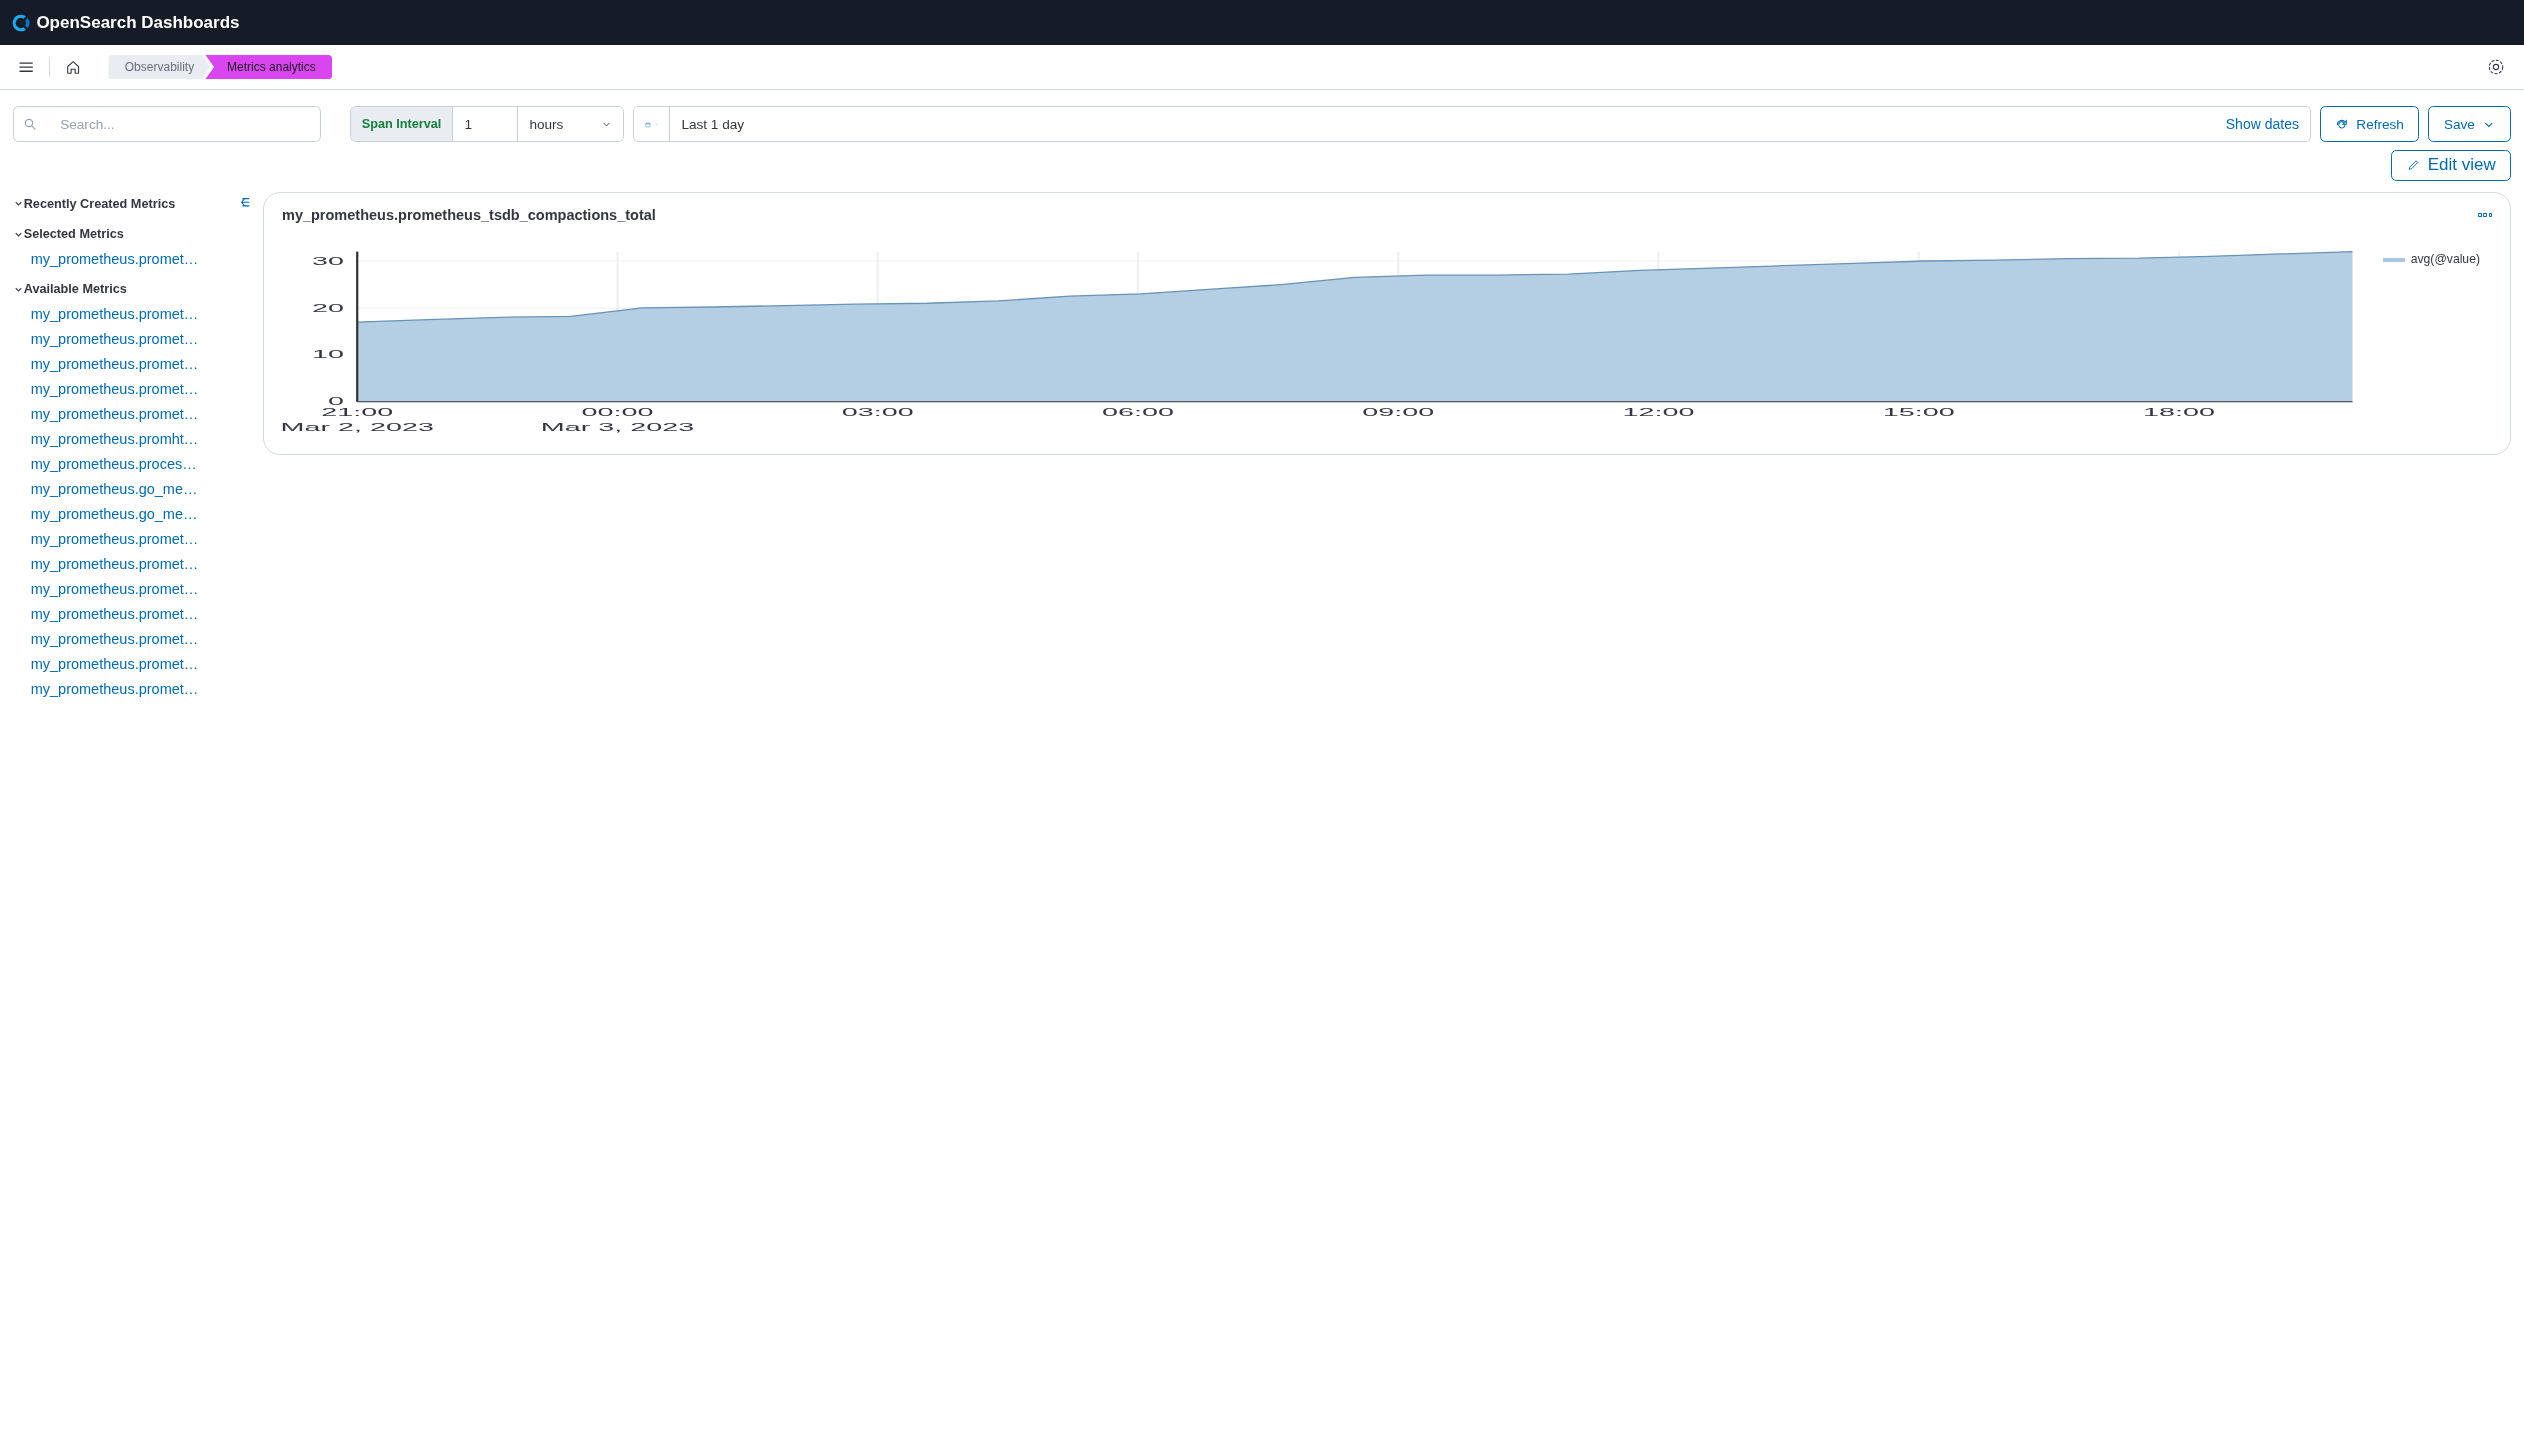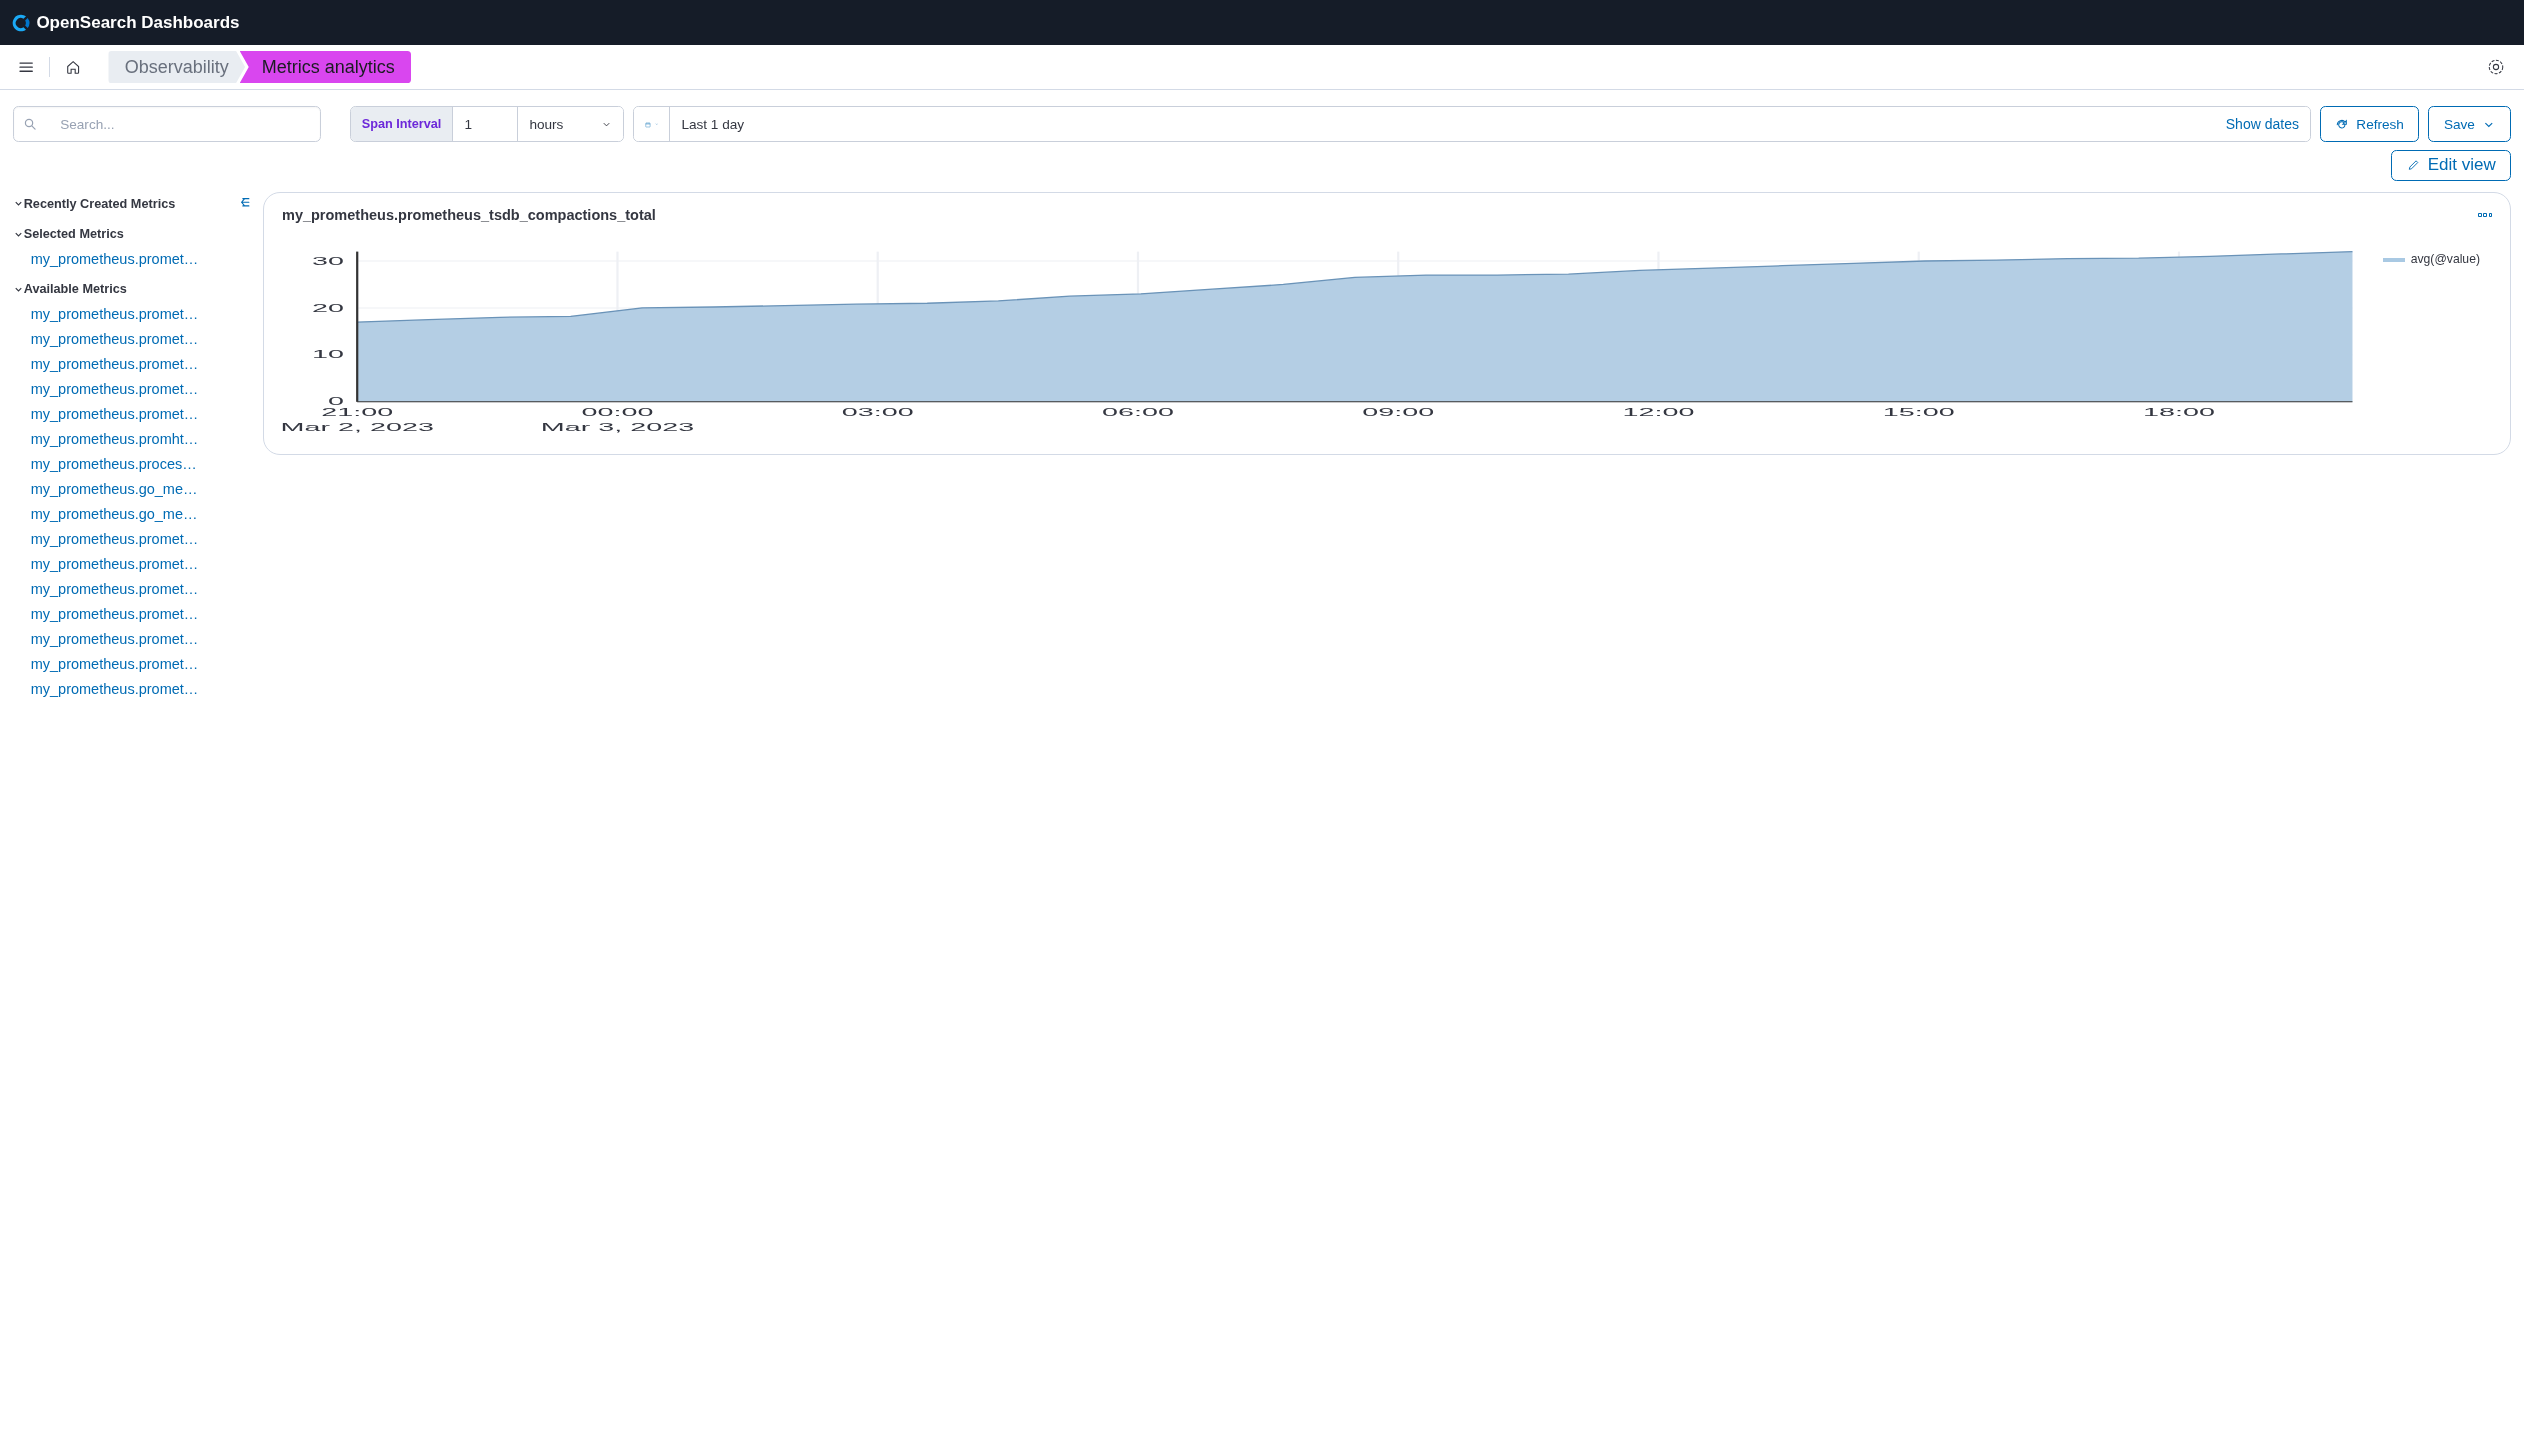--- a/index.html
+++ b/index.html
@@ -11,36 +11,36 @@
   .logo-mark { width: 20px; height: 20px; }
   .logo b { font-weight: 700; }
   .logo .thin { font-weight: 700; }
 
   
   .navrow { height: 45px; border-bottom: 0.9px solid #d3dae6; display: flex; align-items: center; padding: 0 11px; justify-content: space-between; }
   .navrow-left { display: flex; align-items: center; gap: 0; }
   .icon-btn { width: 31px; height: 31px; display: flex; align-items: center; justify-content: center; cursor: pointer; color:#343741; }
   .nav-sep { width: 0.9px; height: 20px; background: #d3dae6; margin: 0 7.3px; }
   .breadcrumbs { display: flex; align-items: center; margin-left: 20px; }
-  .crumb { padding: 5.4px 16.3px; font-size: 18px; position: relative; }
+  .crumb { padding: 5.4px 16.3px; font-size: 12px; position: relative; }
   .crumb.obs { background: #e9edf2; color: #69707d; border-radius: 3.6px 0 0 3.6px; clip-path: polygon(0 0, calc(100% - 9px) 0, 100% 50%, calc(100% - 9px) 100%, 0 100%); }
   .crumb.active { background: #d946ef; color: #1a1c21; margin-left: -5.4px; padding-left: 22px; clip-path: polygon(0 0, calc(100% - 0px) 0, 100% 100%, 0 100%, 9px 50%); border-radius: 0 3.6px 3.6px 0; }
 
   
   .toolbar { display: flex; gap: 29px; padding: 16.3px 12.7px 7.3px 12.7px; align-items: flex-start; }
   .search-wrap { width: 308px; }
   .search-box { display: flex; align-items: center; border: 0.9px solid #c9cfda; border-radius: 5.4px; height: 36px; padding: 0 9px; box-shadow: inset 0 0.9px 1.8px rgba(0,0,0,.04); }
   .search-box input { border: none; outline: none; font-size: 13.6px; flex: 1; margin-left: 23px; color:#1d4ed8; }
   .search-box input::placeholder { color: #98a2b3; }
 
   .controls { flex: 1; display: flex; gap: 9px; }
   .group { display: flex; border: 0.9px solid #c9cfda; border-radius: 5.4px; overflow: hidden; height: 36px; background:#fbfcfd; }
   .group .cell { display: flex; align-items: center; padding: 0 11px; border-right: 0.9px solid #c9cfda; background:#fff; }
   .group .cell:last-child { border-right: none; gap: 20px; }
-  .group .label-cell { background: #e9edf2; color: #6d28d9; font-size: 12.7px; font-weight: 600; }
+  .group .label-cell { background: #e9edf2; color: #15803d; font-size: 12.7px; font-weight: 600; }
   .group .num-cell { width: 65px; font-size: 13.6px; }
   .group .sel-cell { width: 105px; font-size: 13.6px; justify-content: space-between; gap:12.7px; cursor:pointer; }
   .group .icon-cell { width: 36px; justify-content: center; color:#006bb4; cursor:pointer; }
   .group .date-cell { flex:1; font-size: 13.6px; cursor:pointer; }
   .group .link-cell { color:#006bb4; font-size:14px; cursor:pointer;margin-left:8px; }
 
   .btn { height: 36px; border: 0.9px solid #006bb4; color: #006bb4; background: #fff; border-radius: 5.4px; display: flex; align-items: center; gap: 7.3px; padding: 0 14.5px; font-size: 13.6px; cursor: pointer; }
   .btn svg { width: 13.6px; height: 13.6px; }
 
   .editrow { display: flex; justify-content: flex-end; padding: 0 12.7px 11px 12.7px; }

